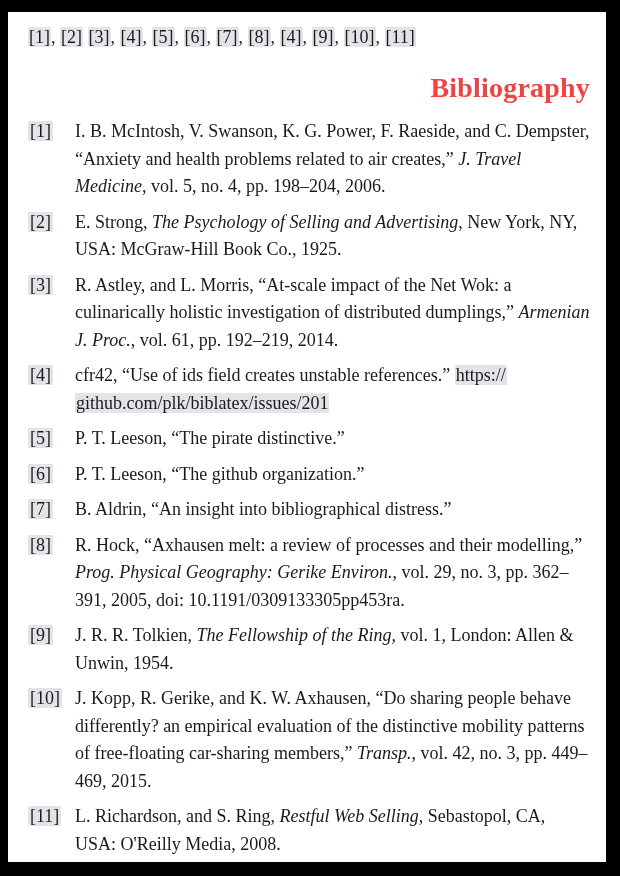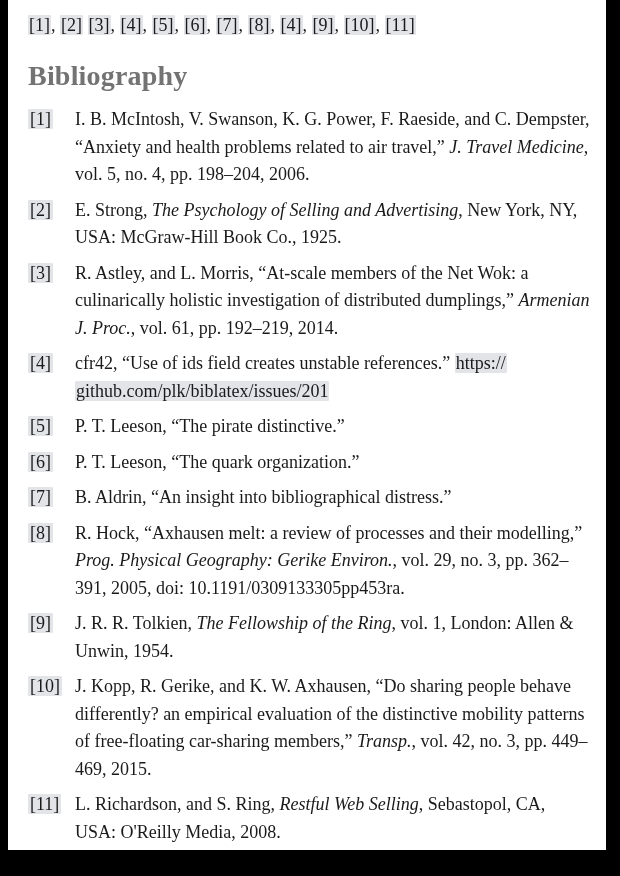--- a/index.html
+++ b/index.html
@@ -5,43 +5,44 @@
   html, body { margin: 0; padding: 0; }
   body {
     width: 620px; height: 876px;
     background: #000000;
     position: relative;
     font-family: "Liberation Serif", serif;
     overflow: hidden;
   }
   .page {
     position: absolute;
-    left: 8px; top: 0;
+    left: 8px; top: 12px;
     width: 598px; height: 850px;
     background: #ffffff;
     box-sizing: border-box;
     padding: 12px 16px 0 20px;
     color: #1a1a1a;
   }
   .cite-row {
     font-size: 18px;
     line-height: 26px;
     white-space: nowrap;
   }
   .cite-link {
     background: var(--hl, #e2e4e8);
     padding: 0 1px;
     border-radius: 1px;
   }
   .bib-heading {
     font-size: 28px;
     font-weight: bold;
     margin: 22px 0 14px 0;
-    color: #737373;
+    color: #ef4444;
     letter-spacing: 0.2px;
+    text-align: right;
   }
   .entry {
     display: flex;
     margin-bottom: 8px;
     font-size: 18px;
     line-height: 27.5px;
   }
   .entry-label-col {
     flex: 0 0 47px;
   }
@@ -64,41 +65,41 @@
 </style>
 </head>
 <body style="--hl: #e2e4e8; background: rgb(0, 0, 0);">
 
 <div class="page">
   <div class="cite-row"><span class="cite-link">[1]</span>, <span class="cite-link">[2]</span> <span class="cite-link">[3]</span>, <span class="cite-link">[4]</span>, <span class="cite-link">[5]</span>, <span class="cite-link">[6]</span>, <span class="cite-link">[7]</span>, <span class="cite-link">[8]</span>, <span class="cite-link">[4]</span>, <span class="cite-link">[9]</span>, <span class="cite-link">[10]</span>, <span class="cite-link">[11]</span></div>
   <div class="bib-heading">Bibliography</div>
   <div>
       <div class="entry">
         <div class="entry-label-col"><span class="entry-label">[1]</span></div>
-        <div class="entry-body"><span>I. B. McIntosh, V. Swanson, K. G. Power, F. Raeside, and C. Dempster, “Anxiety and health problems related to air travel,” </span><wbr><span class="it">J. Travel Medicine</span><wbr><span>, vol. 5, no. 4, pp. 198–204, 2006.</span><wbr></div>
+        <div class="entry-body"><span>I. B. McIntosh, V. Swanson, K. G. Power, F. Raeside, and C. Dempster, “Anxiety and health problems related to air creates,” </span><wbr><span class="it">J. Travel Medicine</span><wbr><span>, vol. 5, no. 4, pp. 198–204, 2006.</span><wbr></div>
       </div>
       <div class="entry">
         <div class="entry-label-col"><span class="entry-label">[2]</span></div>
         <div class="entry-body"><span>E. Strong, </span><wbr><span class="it">The Psychology of Selling and Advertising</span><wbr><span>, New York, NY, USA: McGraw-Hill Book Co., 1925.</span><wbr></div>
       </div>
       <div class="entry">
         <div class="entry-label-col"><span class="entry-label">[3]</span></div>
-        <div class="entry-body"><span>R. Astley, and L. Morris, “At-scale members of the Net Wok: a culinarically holistic investigation of distributed dumplings,” </span><wbr><span class="it">Armenian J. Proc.</span><wbr><span>, vol. 61, pp. 192–219, 2014.</span><wbr></div>
+        <div class="entry-body"><span>R. Astley, and L. Morris, “At-scale impact of the Net Wok: a culinarically holistic investigation of distributed dumplings,” </span><wbr><span class="it">Armenian J. Proc.</span><wbr><span>, vol. 61, pp. 192–219, 2014.</span><wbr></div>
       </div>
       <div class="entry">
         <div class="entry-label-col"><span class="entry-label">[4]</span></div>
         <div class="entry-body"><span>cfr42, “Use of ids field creates unstable references.” </span><wbr><span class="link">https://</span><wbr><span class="link">github.com/plk/biblatex/issues/201</span><wbr></div>
       </div>
       <div class="entry">
         <div class="entry-label-col"><span class="entry-label">[5]</span></div>
         <div class="entry-body"><span>P. T. Leeson, “The pirate distinctive.”</span><wbr></div>
       </div>
       <div class="entry">
         <div class="entry-label-col"><span class="entry-label">[6]</span></div>
-        <div class="entry-body"><span>P. T. Leeson, “The quark organization.”</span><wbr></div>
+        <div class="entry-body"><span>P. T. Leeson, “The github organization.”</span><wbr></div>
       </div>
       <div class="entry">
         <div class="entry-label-col"><span class="entry-label">[7]</span></div>
         <div class="entry-body"><span>B. Aldrin, “An insight into bibliographical distress.”</span><wbr></div>
       </div>
       <div class="entry">
         <div class="entry-label-col"><span class="entry-label">[8]</span></div>
         <div class="entry-body"><span>R. Hock, “Axhausen melt: a review of processes and their modelling,” </span><wbr><span class="it">Prog. Physical Geography: Gerike Environ.</span><wbr><span>, vol. 29, no. 3, pp. 362–391, 2005, doi: 10.1191/0309133305pp453ra.</span><wbr></div>
       </div>
       <div class="entry">

